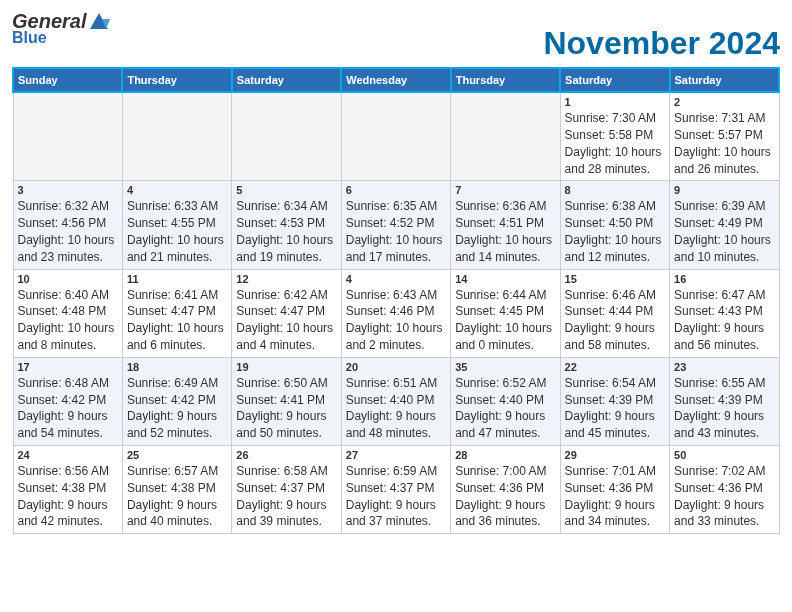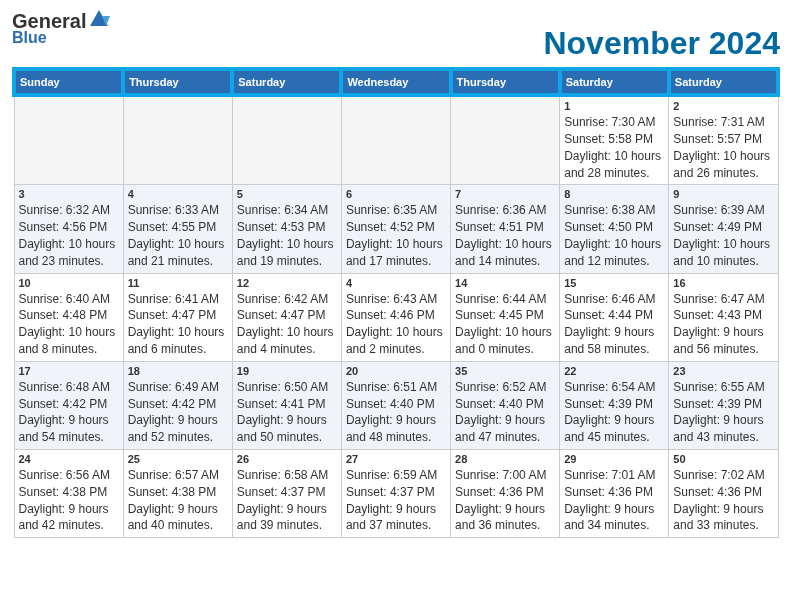--- a/index.html
+++ b/index.html
@@ -44,21 +44,21 @@
       border-collapse: collapse;
       table-layout: fixed;
     }
     .calendar th {
       background-color: #2a6db5;
       color: #fff;
       font-size: 11px;
       font-weight: bold;
       padding: 5px 4px;
       text-align: left;
-      border: 4px solid #0ea5e9;
+      border: 2px solid #0ea5e9;
     }
     .calendar td {
       border: 1px solid #ccc;
       vertical-align: top;
       padding: 3px 4px;
       height: 80px;
       font-size: 9.5px;
       color: #333;
       background: #fff;
     }
@@ -80,21 +80,21 @@
     .row-shade td {
       background-color: #f0f4fa;
     }
   </style>
 </head>
 <body>
 
 <div class="container">
   <div class="header">
     <div class="logo">
-      <div style="display:flex;align-items:flex-start;">
+      <div style="display:flex;align-items:flex-end;font-style:italic;">
         <span style="font-size:20px;font-weight:bold;color:#333;">General</span>
         <svg width="22" height="22" viewBox="0 0 22 22" style="margin-left:2px;margin-top:-2px;">
           <polygon points="11,2 20,18 2,18" fill="#2a6db5"></polygon>
           <polygon points="14,8 22,8 18,18" fill="#4a9fd5"></polygon>
         </svg>
       </div>
       <span style="font-size:16px;font-weight:bold;color:#2a6db5;margin-top:-4px;">Blue</span>
     </div>
     <div class="title-block">
       <div class="month-title">November 2024</div>

